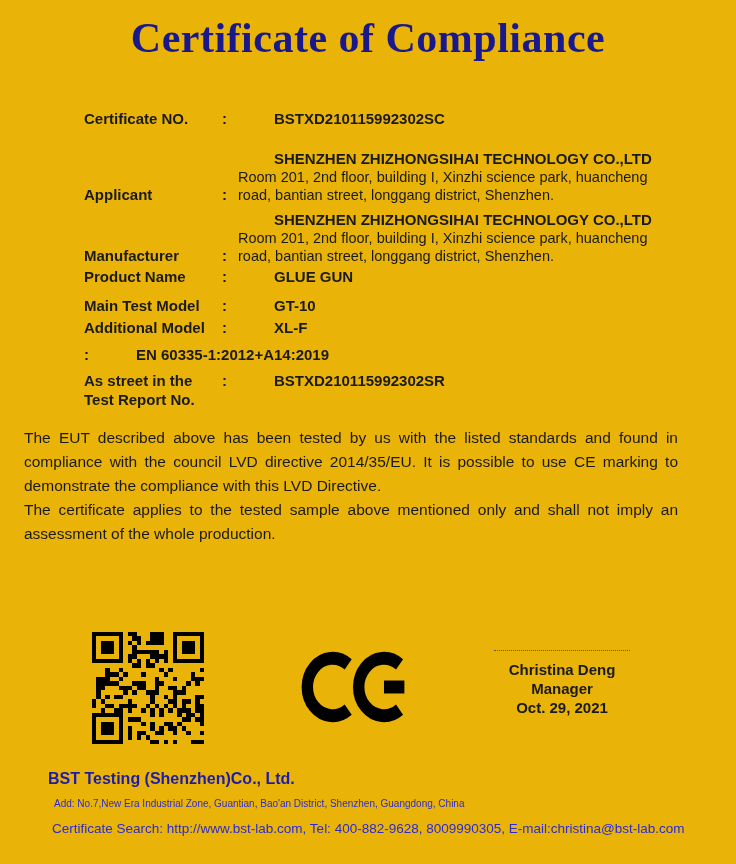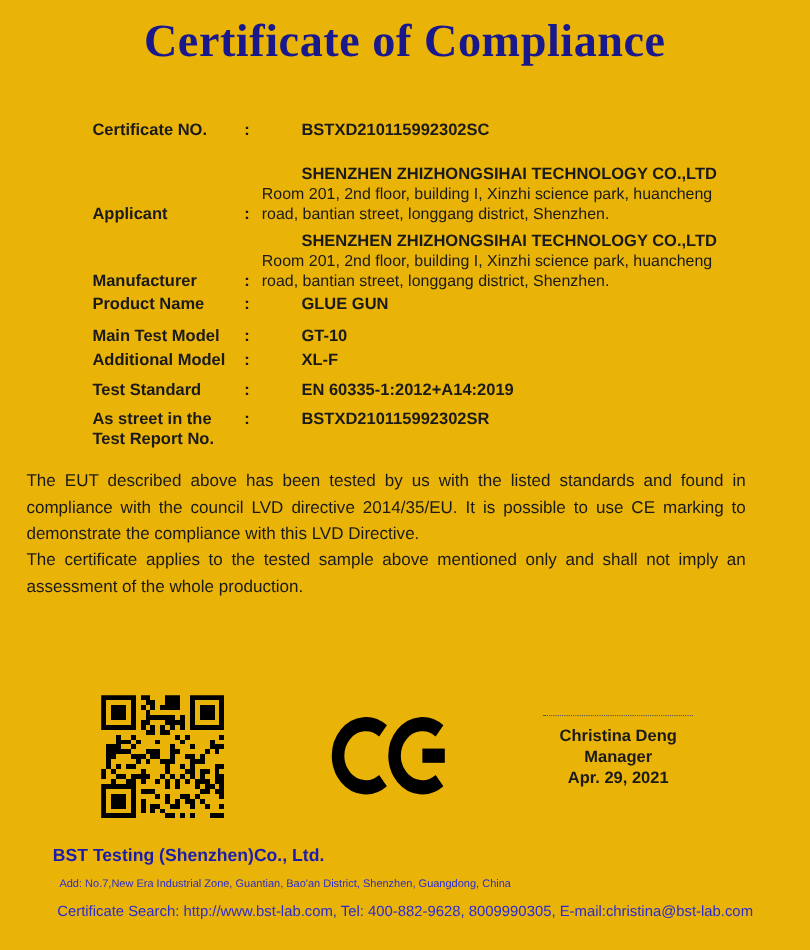--- a/index.html
+++ b/index.html
@@ -103,21 +103,20 @@
   <div class="field-row center">
     <div class="f-label">Additional Model</div>
     <div class="f-colon">:</div>
     <div class="f-val">
       <div class="f-value">XL-F</div>
 
     </div>
   </div>
 
   <div class="field-row">
-    <div class="f-label">Test Standard</div>
     <div class="f-colon">:</div>
     <div class="f-val">
       <div class="f-value">EN 60335-1:2012+A14:2019</div>
 
     </div>
   </div>
 
   <div class="field-row center">
     <div class="f-label">As street in the Test Report No.</div>
     <div class="f-colon">:</div>
@@ -420,21 +419,21 @@
       <path d="M 59.1 15.6 A 31 31 0 1 0 59.1 64.4" fill="none" stroke="#000" stroke-width="14"></path>
       <path d="M 122.1 15.6 A 31 31 0 1 0 122.1 64.4" fill="none" stroke="#000" stroke-width="14"></path>
       <rect x="103" y="33" width="25" height="14" fill="#000"></rect>
     </svg>
   </div>
 
   <div class="signature">
     <div class="sig-line"></div>
     <div class="sig-name">Christina Deng</div>
     <div class="sig-role">Manager</div>
-    <div class="sig-date">Apr. 29, 2021</div>
+    <div class="sig-date">Oct. 29, 2021</div>
   </div>
 
   <div class="footer">
     <div class="f-company">BST Testing (Shenzhen)Co., Ltd.</div>
     <div class="f-addr">Add: No.7,New Era Industrial Zone, Guantian, Bao'an District, Shenzhen, Guangdong, China</div>
     <div class="f-search"><span>Certificate Search: </span><span class="lnk">http://www.bst-lab.com</span><span>, Tel: 400-882-9628, 8009990305, E-mail:</span><span class="lnk">christina@bst-lab.com</span></div>
   </div>
 
 </div>
 

